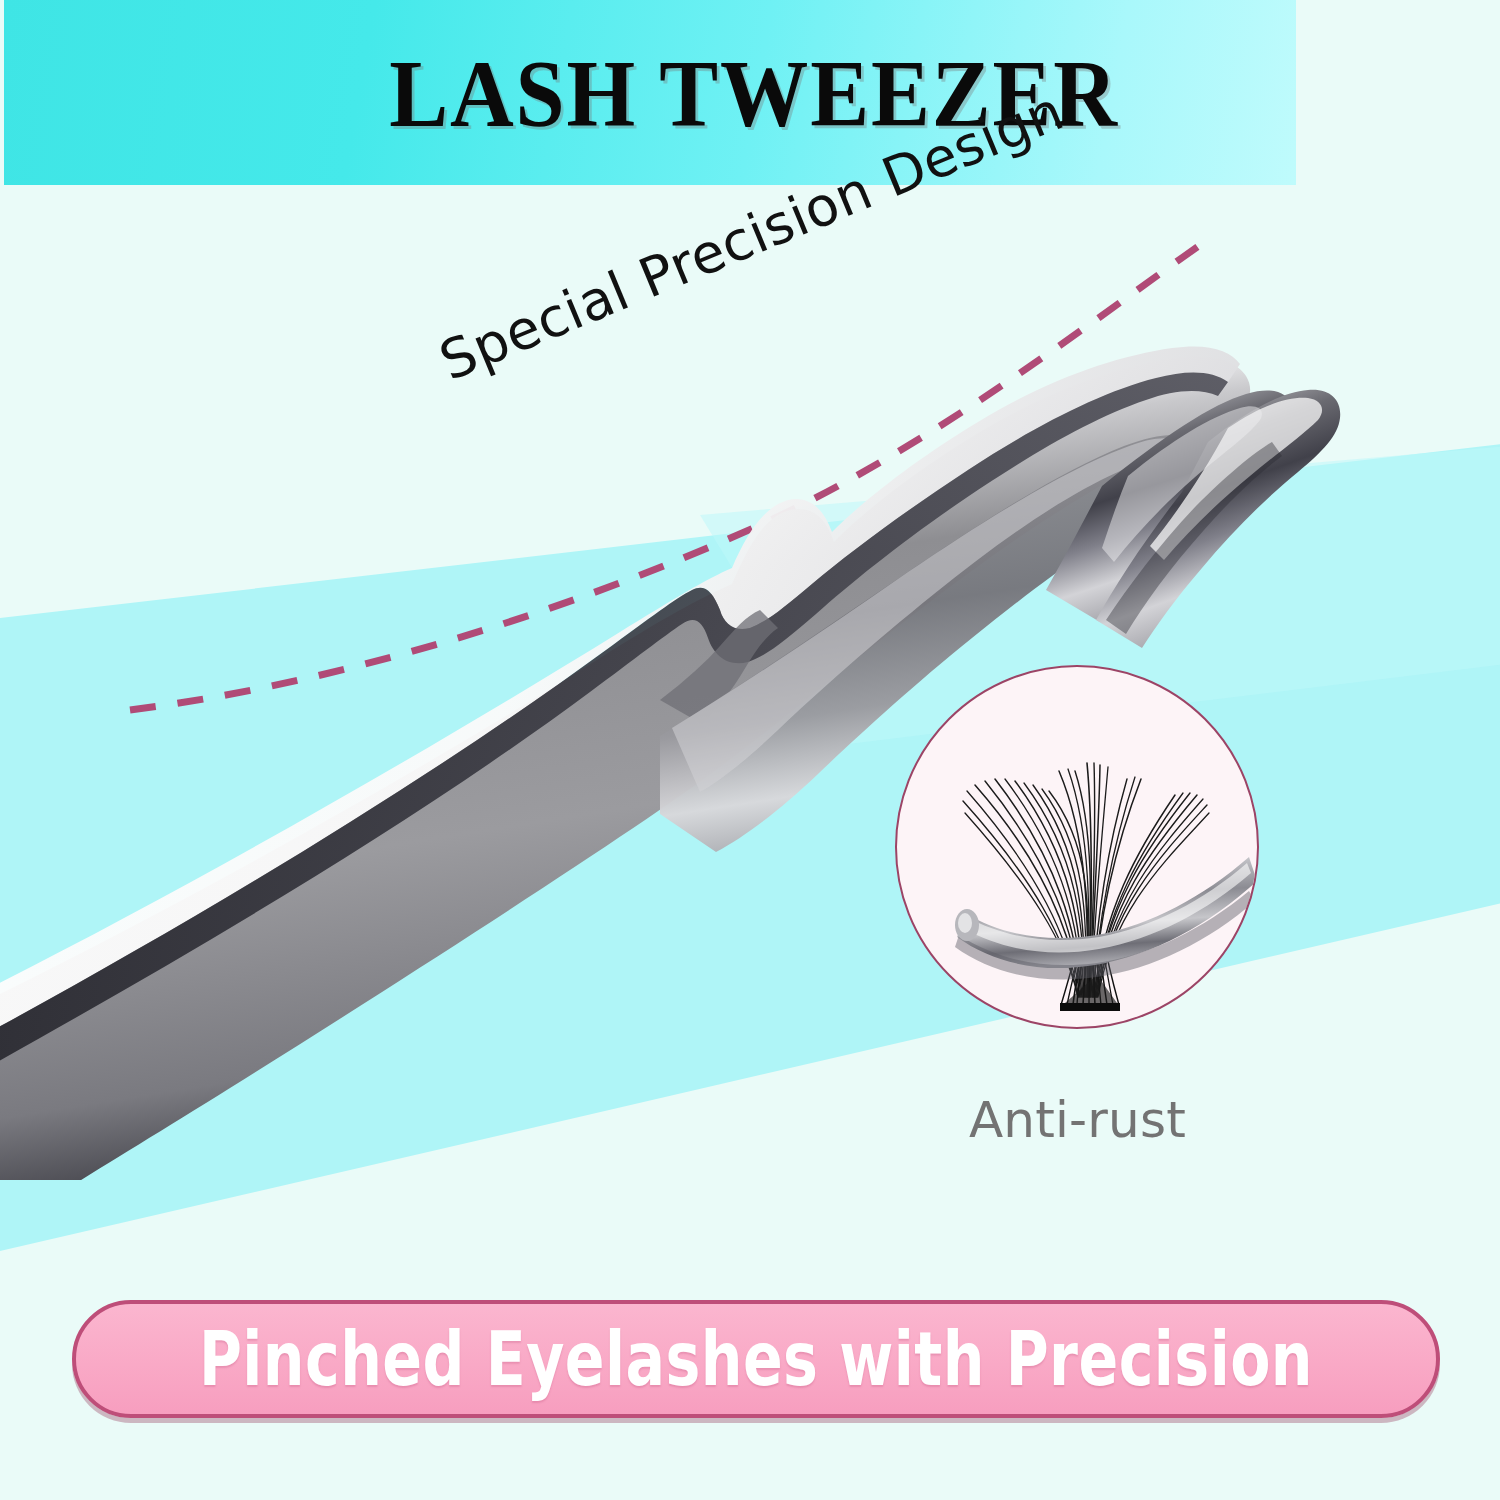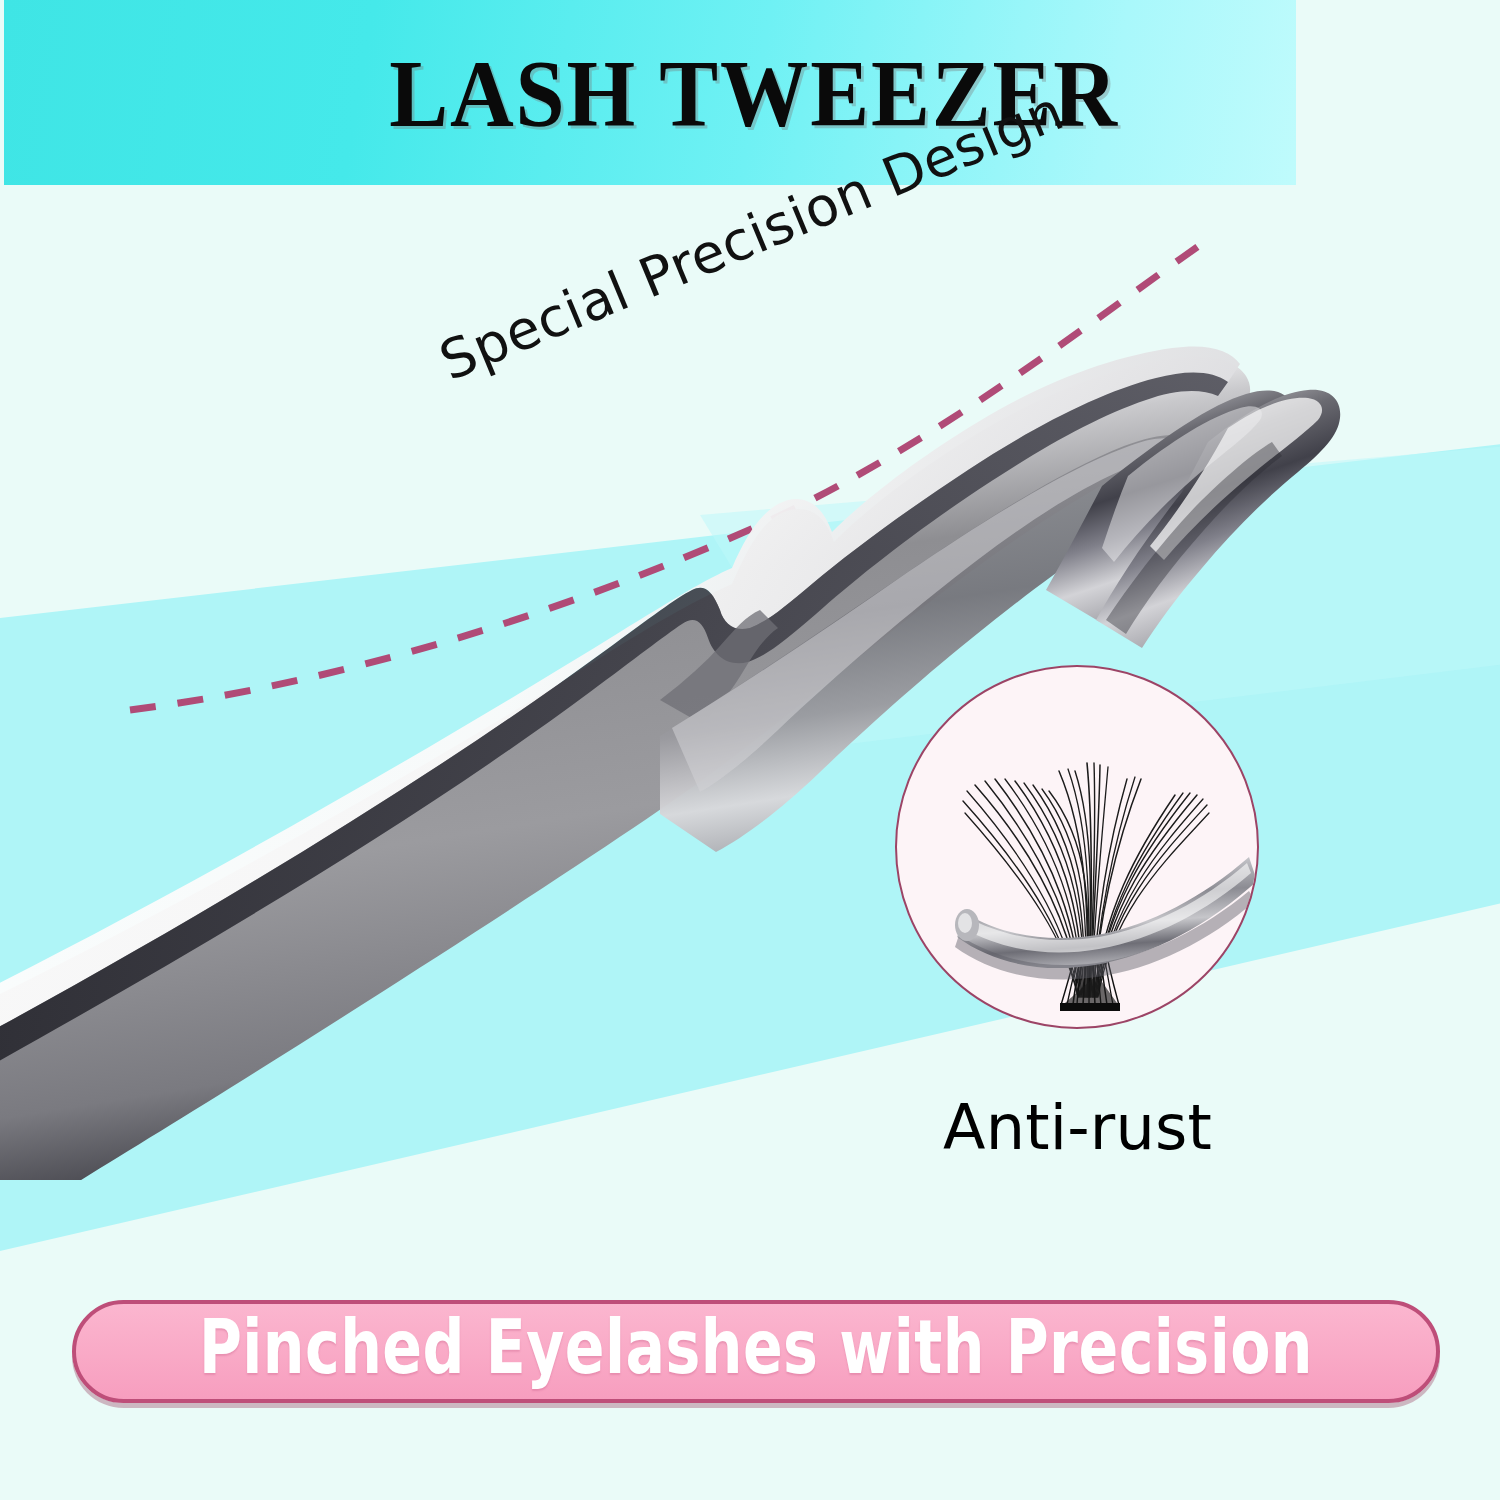--- a/index.html
+++ b/index.html
@@ -93,38 +93,38 @@
   }
   #inset-art{position:absolute;left:0;top:0;width:360px;height:360px;}
 
   
   #anti-label{
     position:absolute;
     left:835px;top:1090px;
     width:485px;
     text-align:center;
     font-family:"DejaVu Sans", sans-serif;
-    font-size:62px;
+    font-size:50px;
     line-height:1.22;
-    color:#000000;
+    color:#737373;
     letter-spacing:.2px;
   }
   #anti-label .l2{display:block;}
 
   
   #promo-banner{
     position:absolute;
     left:72px;top:1300px;
-    width:1368px;height:103px;
+    width:1368px;height:118px;
     border-radius:62px;
     background:linear-gradient(180deg,#FBB6CF 0%,#F9A9C6 55%,#F79EBF 100%);
     border:4px solid #BE4E79;
     box-sizing:border-box;
     box-shadow:0 5px 0 rgba(150,58,93,.35);
-    display:flex;justify-content:center;
+    display:flex;align-items:center;justify-content:center;
   }
   #promo-text{
     font-family:"DejaVu Sans Condensed","Liberation Sans", sans-serif;
     font-weight:bold;
     font-size:74px;
     color:#FFFFFF;
     letter-spacing:.5px;
     transform:scaleX(.88);
     white-space:nowrap;
     text-shadow:0 2px 2px rgba(190,78,121,.28);

